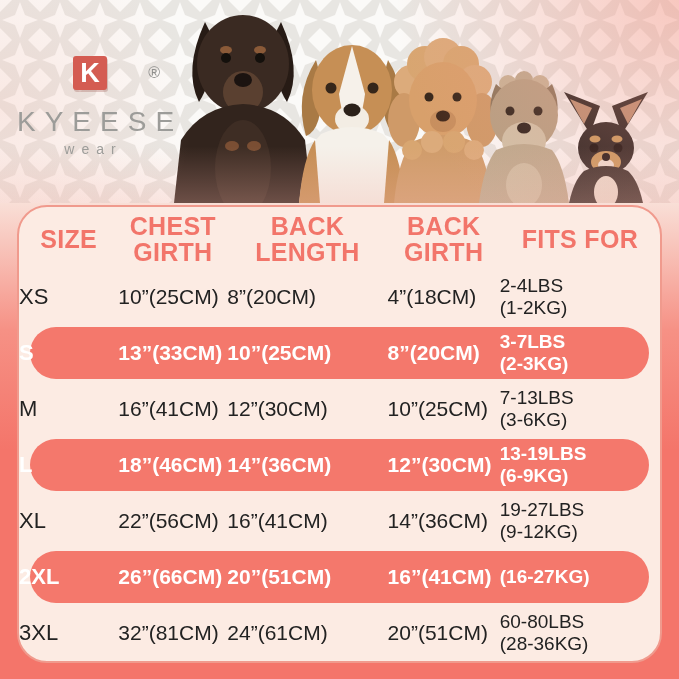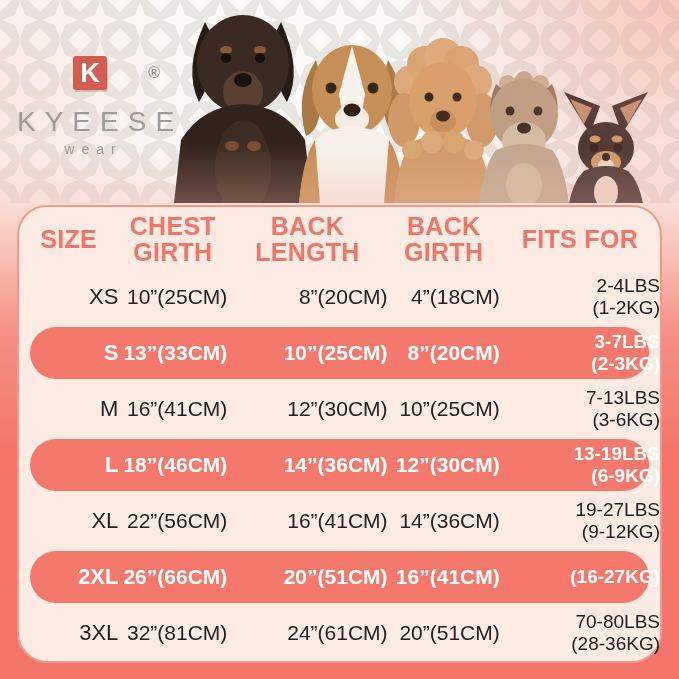--- a/index.html
+++ b/index.html
@@ -25,21 +25,21 @@
   .logo-name{margin-top:16px;font-size:28px;font-weight:400;letter-spacing:9px;padding-left:9px;color:#9c9c99;}
   .logo-sub{margin-top:3px;font-size:14px;letter-spacing:7px;padding-left:7px;color:#9c9c99;}
   
   .panel{position:absolute;left:17px;right:17px;top:205px;bottom:16px;
     background:#fcebe3;border:2px solid #f09a8d;border-radius:30px;
     display:flex;flex-direction:column;z-index:2;}
   .hdr-row,.data-row{display:grid;grid-template-columns:15.5% 17% 25% 17.5% 25%;align-items:center;}
   .hdr-row{height:60px;margin-top:2px;}
   .data-row{flex:1;position:relative;}
   .hdr-cell{text-align:center;color:#f2756a;font-weight:700;font-size:25px;line-height:1.06;letter-spacing:.3px;z-index:1;}
-  .cell{text-align:right;color:#222;font-size:21px;z-index:1;}
+  .cell{text-align:left;color:#222;font-size:21px;z-index:1;}
   .cell.size{font-size:22px;}
   .cell.weight{font-size:19px;line-height:1.16;}
   .pill{position:absolute;left:11px;right:11px;top:2px;bottom:2px;background:#f4786c;border-radius:28px;}
   .data-row.hl .cell{color:#fff;font-weight:600;}
 </style>
 </head>
 <body>
 
 <div class="hero">
   <svg width="679" height="203" viewBox="0 0 679 203">
@@ -239,18 +239,18 @@
         <div>(16-27KG)</div>
       </div>
   </div>
 
   <div class="data-row">
     <div class="cell size">3XL</div>
     <div class="cell">32”(81CM)</div>
     <div class="cell">24”(61CM)</div>
     <div class="cell">20”(51CM)</div>
     <div class="cell weight">
-        <div>70-80LBS</div>
+        <div>60-80LBS</div>
         <div>(28-36KG)</div>
       </div>
   </div>
 
 </div>
 
 </body></html>

